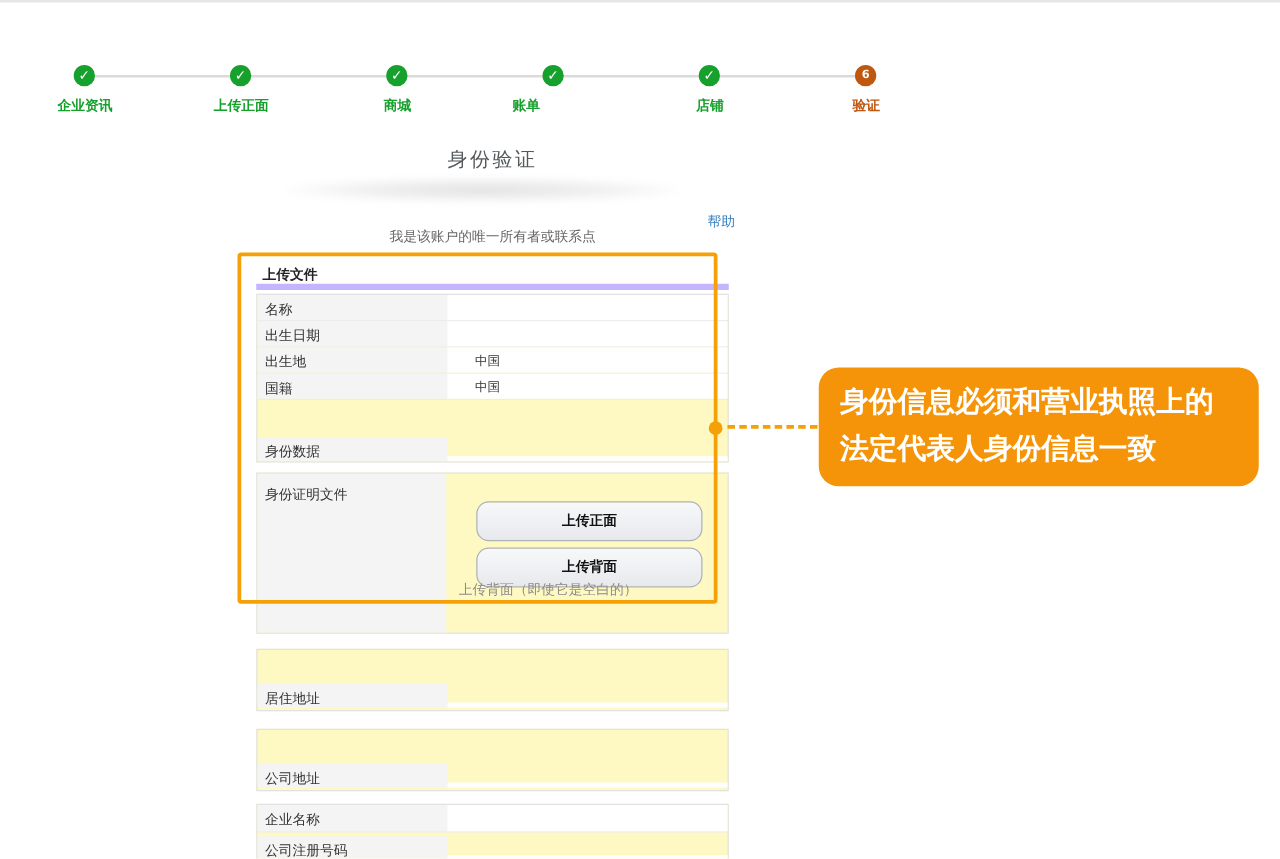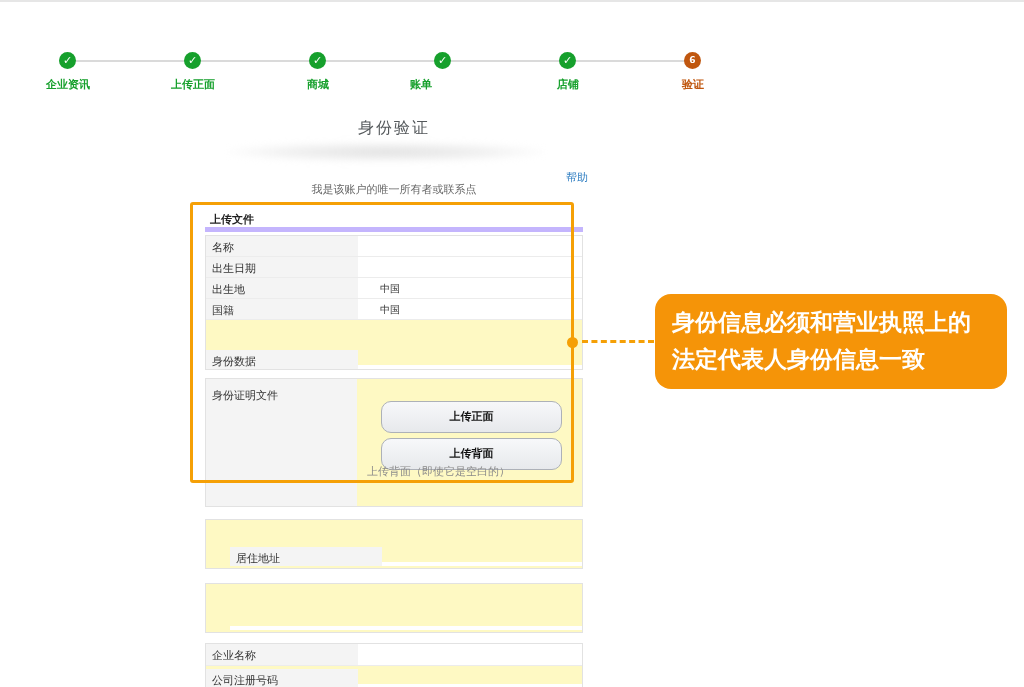--- a/index.html
+++ b/index.html
@@ -46,21 +46,21 @@
     background:linear-gradient(#f7f8fa,#e7e9ec);border:1px solid #adb1b8;border-radius:10px;
     font-size:11px;font-weight:bold;color:#111;text-align:center;line-height:18px;cursor:pointer;
     font-family:inherit;display:block;}
   #btn-front{top:22px;}
   #btn-back{top:59px;}
   .upload-note{position:absolute;left:161px;top:85px;font-size:11px;color:#8a8a8a;}
 
   #sec3{top:519px;width:378px;}
   #sec4{top:583px;width:378px;}
   #sec3 .rows,#sec4 .rows{height:48px;}
-  #sec3 .row,#sec4 .row{height:46px;border-bottom:none;margin-left:24px;}
+  #sec3 .row,#sec4 .row{height:46px;border-bottom:none;}
   #sec5{top:643px;width:378px;}
 
   
   .orange-box{position:absolute;left:190px;top:202px;width:384px;height:281px;box-sizing:border-box;
     border:3px solid #f5a006;border-radius:3px;pointer-events:none;z-index:5;}
   .dot{position:absolute;left:567px;top:337px;width:11px;height:11px;border-radius:50%;background:#f5a006;z-index:6;}
   .dash{position:absolute;left:582px;top:340px;width:72px;border-top:3px dashed #f5a006;z-index:6;}
   .callout{position:absolute;left:655px;top:294px;width:352px;height:95px;box-sizing:border-box;
     background:#f59408;border-radius:16px;color:#fff;font-weight:bold;font-size:23px;line-height:37px;
     padding:10px 0 0 17px;z-index:6;}
@@ -131,20 +131,21 @@
       <div class="row">
         <div class="lbl">居住地址</div>
         <div class="val"></div>
       </div>
     </div>
   </div>
 
   <div class="sec" id="sec4">
     <div class="rows">
       <div class="row">
+        <div class="lbl">公司地址</div>
         <div class="val"></div>
       </div>
     </div>
   </div>
 
   <div class="sec" id="sec5">
     <div class="rows">
       <div class="row h22">
         <div class="lbl">企业名称</div>
         <div class="val"></div>

